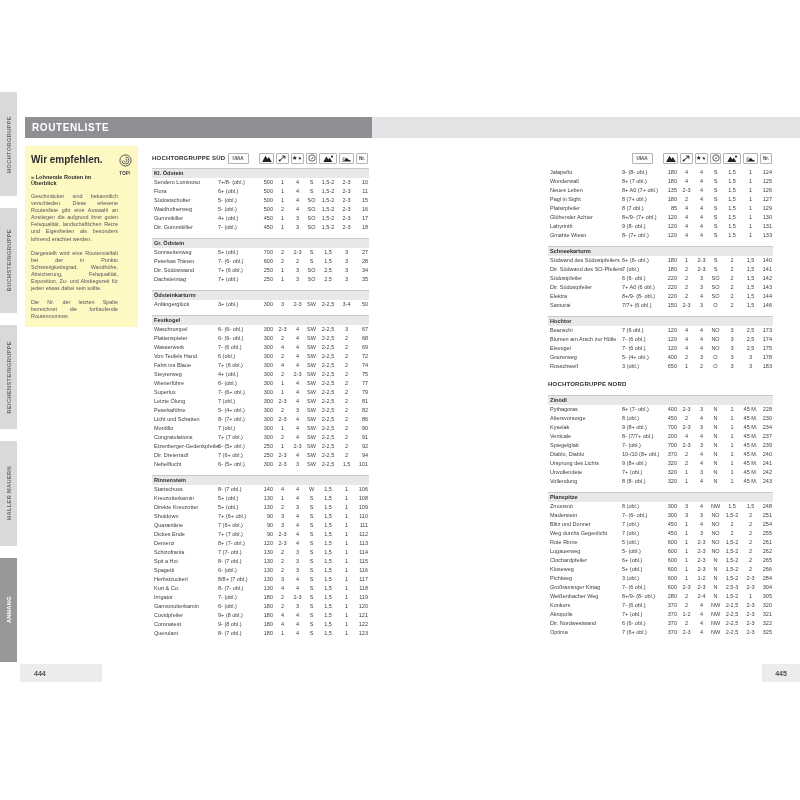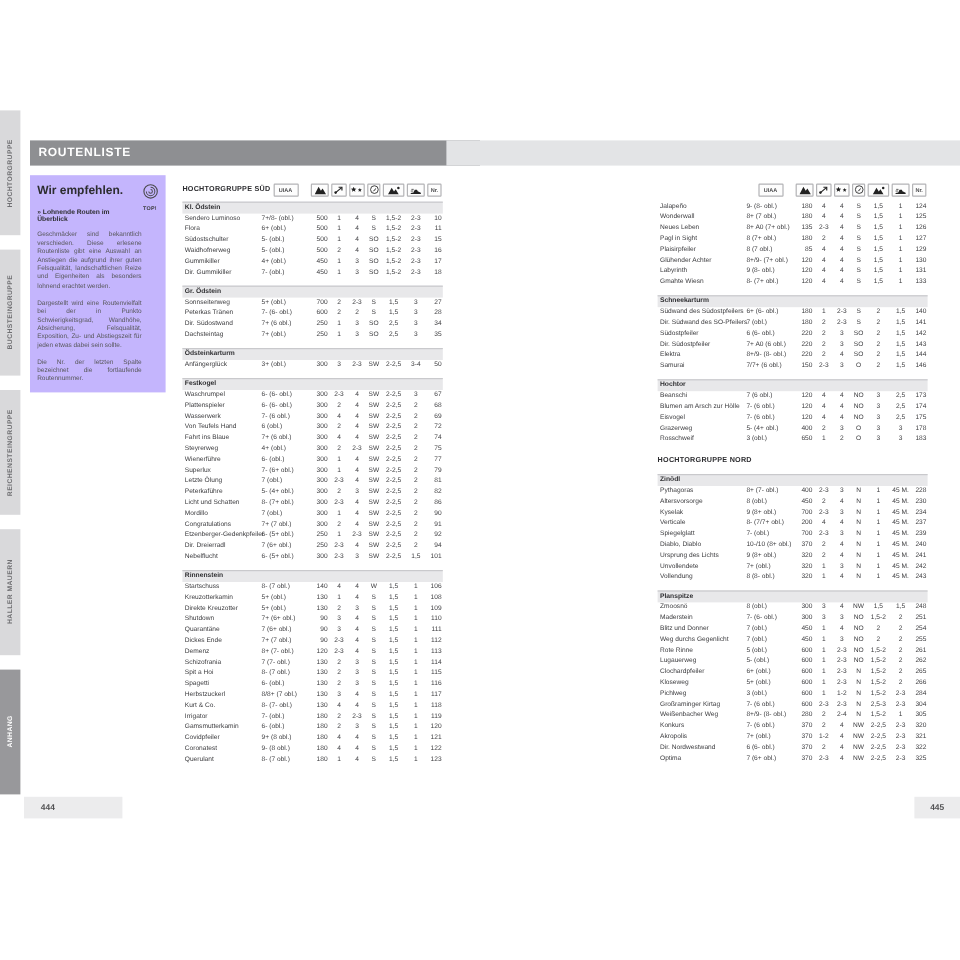--- a/index.html
+++ b/index.html
@@ -14,21 +14,21 @@
   .side-tab span{writing-mode:vertical-rl;transform:rotate(180deg);font-size:5.6px;font-weight:700;
                  letter-spacing:.4px;white-space:nowrap;}
 
   
   #hdr-bar{left:25px;top:117px;width:375px;height:21px;background:#8e8f92;color:#fff;
            display:flex;align-items:center;}
   #hdr-bar span{font-size:10px;font-weight:700;letter-spacing:.6px;padding-left:7px;}
   #hdr-bar-light{left:372px;top:117px;width:428px;height:21px;background:#e3e4e6;}
 
   
-  #intro{left:25px;top:146px;width:113px;height:181px;background:#c4b5fd;box-sizing:border-box;
+  #intro{left:25px;top:146px;width:113px;height:181px;background:#fef9c3;box-sizing:border-box;
          padding:8px 20px 6px 6px;}
   #intro-title{font-size:10px;font-weight:700;color:#2d2d30;}
   #intro-badge{position:absolute;top:7px;right:5px;width:16px;text-align:center;}
   #intro-badge .cap{font-size:4.5px;font-weight:700;color:#3c3c3f;letter-spacing:.2px;}
   #intro-sub{margin-top:9px;font-size:5.6px;font-weight:700;color:#2d2d30;}
   .intro-p{margin-top:7px;font-size:5.4px;line-height:7.1px;color:#57575a;text-align:justify;}
 
   
   .rt-table{position:absolute;font-size:5.5px;line-height:9px;}
   #t-left{left:152px;top:152px;width:217px;--cols:66px 40px 17px 15px 15px 13px 20px 17px 14px;}

